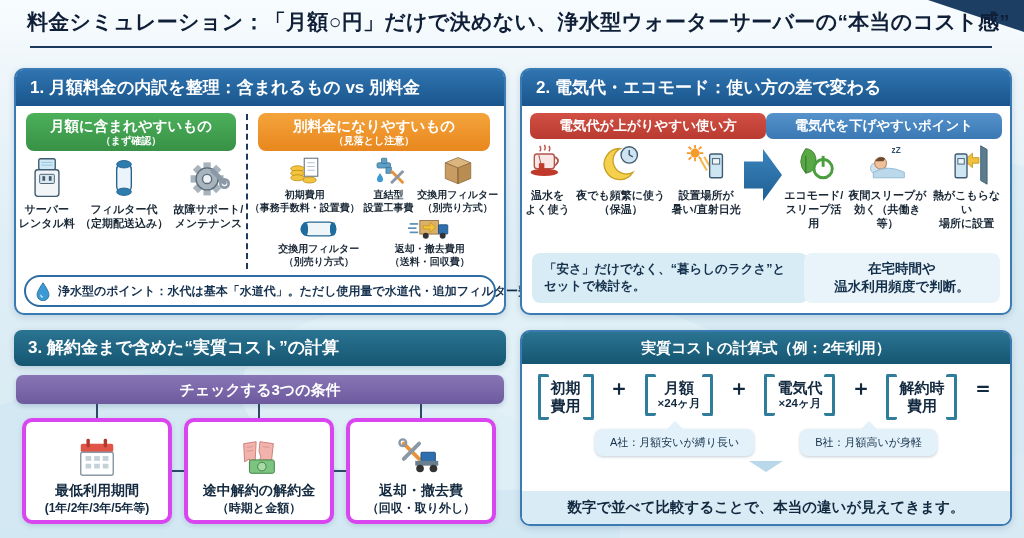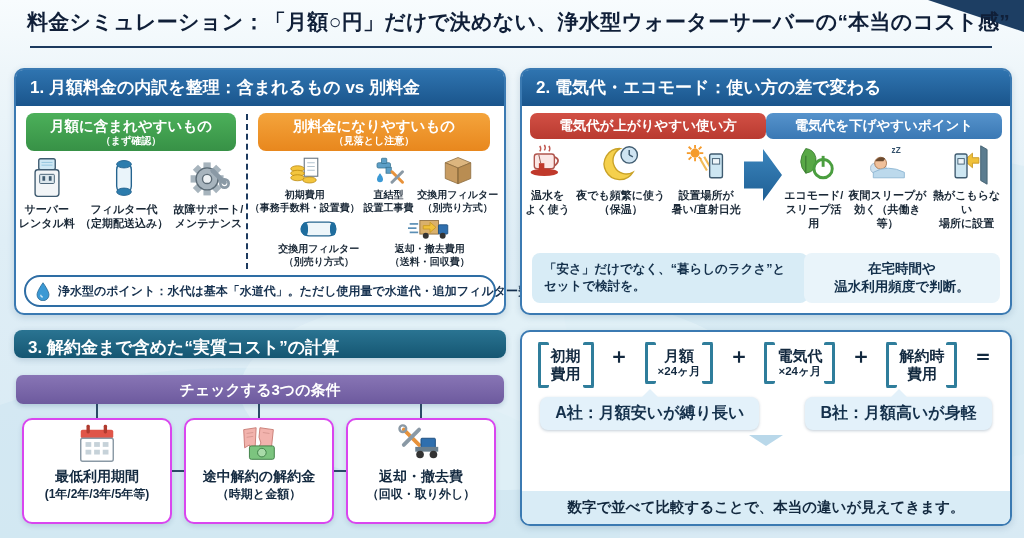--- a/index.html
+++ b/index.html
@@ -62,51 +62,51 @@
     border-radius:8px;font-size:12.5px;font-weight:bold;display:flex;align-items:center;
     padding:0 12px;color:#14304b;line-height:1.35;}
   .callL:after{content:'';position:absolute;right:-13px;top:50%;transform:translateY(-50%);
     border:13px solid transparent;border-left-color:#d8ecf6;border-right:0;}
   .callR{position:absolute;right:10px;bottom:10px;width:196px;height:50px;background:#e9f4fa;
     border-radius:8px;display:flex;align-items:center;justify-content:center;text-align:center;
     font-size:13.5px;font-weight:bold;color:#14304b;line-height:1.35;}
 
   
   .p3{position:absolute;left:14px;top:330px;width:492px;height:200px;}
-  .p3head{position:absolute;left:0;top:0;width:492px;height:28px;line-height:36px;border-radius:8px;
+  .p3head{position:absolute;left:0;top:0;width:492px;height:36px;line-height:36px;border-radius:8px;
     background:linear-gradient(180deg,#2a7492,#155672);color:#fff;font-weight:bold;font-size:17px;
     padding-left:14px;box-sizing:border-box;box-shadow:0 2px 6px rgba(25,70,110,.2);}
   .p3purple{position:absolute;left:2px;right:2px;top:45px;height:29px;line-height:29px;border-radius:7px;
     background:linear-gradient(180deg,#8875b5,#6d5a9e);color:#fff;font-weight:bold;font-size:15px;
     text-align:center;box-shadow:0 2px 5px rgba(25,70,110,.2);}
   .vconn{position:absolute;top:74px;width:2px;height:14px;background:#2c4a66;}
   .hconn{position:absolute;top:140px;height:2px;background:#2c4a66;}
-  .p3box{position:absolute;top:88px;width:150px;height:106px;background:#fff;border:2px solid #d946ef;
+  .p3box{position:absolute;top:88px;width:150px;height:106px;background:#fff;border:4px solid #d946ef;
     border-radius:10px;box-sizing:border-box;display:flex;flex-direction:column;align-items:center;
-    padding-top:2px;box-shadow:0 2px 5px rgba(25,70,110,.15);}
+    padding-top:14px;box-shadow:0 2px 5px rgba(25,70,110,.15);}
   .p3box .l1{font-size:14px;font-weight:bold;margin-top:2px;}
   .p3box .l2{font-size:12px;font-weight:bold;}
 
   
   .p4head{height:32px;line-height:32px;border-radius:7px 7px 0 0;color:#fff;font-weight:bold;
     font-size:15px;text-align:center;background:linear-gradient(180deg,#2a7492,#155672);}
   .formula{display:flex;align-items:flex-start;justify-content:center;margin-top:10px;gap:14px;}
   .term{position:relative;padding:5px 13px;text-align:center;font-weight:bold;color:#13293f;line-height:1.2;}
   .term:before{content:'';position:absolute;left:0;top:0;bottom:0;width:8px;
     border:3px solid #2f7d9b;border-right:none;border-radius:2px;}
   .term:after{content:'';position:absolute;right:0;top:0;bottom:0;width:8px;
     border:3px solid #2f7d9b;border-left:none;border-radius:2px;}
   .term .l1{font-size:15px;}
   .term .l2{font-size:15px;}
   .term.sm .l2{font-size:11.5px;}
   .op{font-size:21px;font-weight:bold;color:#13293f;padding:0 1px;}
   .result{background:#1e607c;color:#fff;border-radius:6px;padding:5px 10px;font-size:15px;
     font-weight:bold;text-align:center;line-height:1.25;margin-left:3px;}
   .cpills{display:flex;justify-content:center;gap:46px;margin-top:9px;}
-  .cpill{position:relative;background:#e3f1fa;border-radius:8px;font-size:16px;font-weight:bold;
+  .cpill{position:relative;background:#e3f1fa;border-radius:8px;font-size:11px;font-weight:normal;
     color:#14304b;padding:6px 15px;box-shadow:0 1px 3px rgba(20,60,95,.25);}
   .cpill:before{content:'';position:absolute;top:-8px;left:50%;transform:translateX(-50%);
     border:8px solid transparent;border-bottom-color:#e3f1fa;border-top:0;}
   .dtri{width:0;height:0;margin:5px auto 0 auto;border-left:17px solid transparent;
     border-right:17px solid transparent;border-top:11px solid #b9d8ea;}
   .p4foot{position:absolute;left:0;right:0;bottom:0;height:33px;background:#d9ecf6;
     border-radius:0 0 8px 8px;display:flex;align-items:center;justify-content:center;
     font-size:14.5px;font-weight:bold;color:#13293f;}
   svg{display:block;}
 </style>
@@ -439,20 +439,21 @@
         <circle cx="23" cy="34" r="4" fill="#333"></circle>
           <circle cx="37" cy="34" r="4" fill="#333"></circle>
       </svg>
     </span>
     <div class="l1">返却・撤去費</div>
     <div class="l2">（回収・取り外し）</div>
   </div>
 </section>
 
 <section class="panel p4">
+  <div class="p4head">実質コストの計算式（例：2年利用）</div>
   <div class="formula">
     <div class="term">
       <div class="l1">初期</div>
       <div class="l2">費用</div>
     </div>
     <div class="op">＋</div>
     <div class="term sm">
       <div class="l1">月額</div>
       <div class="l2">×24ヶ月</div>
     </div>

